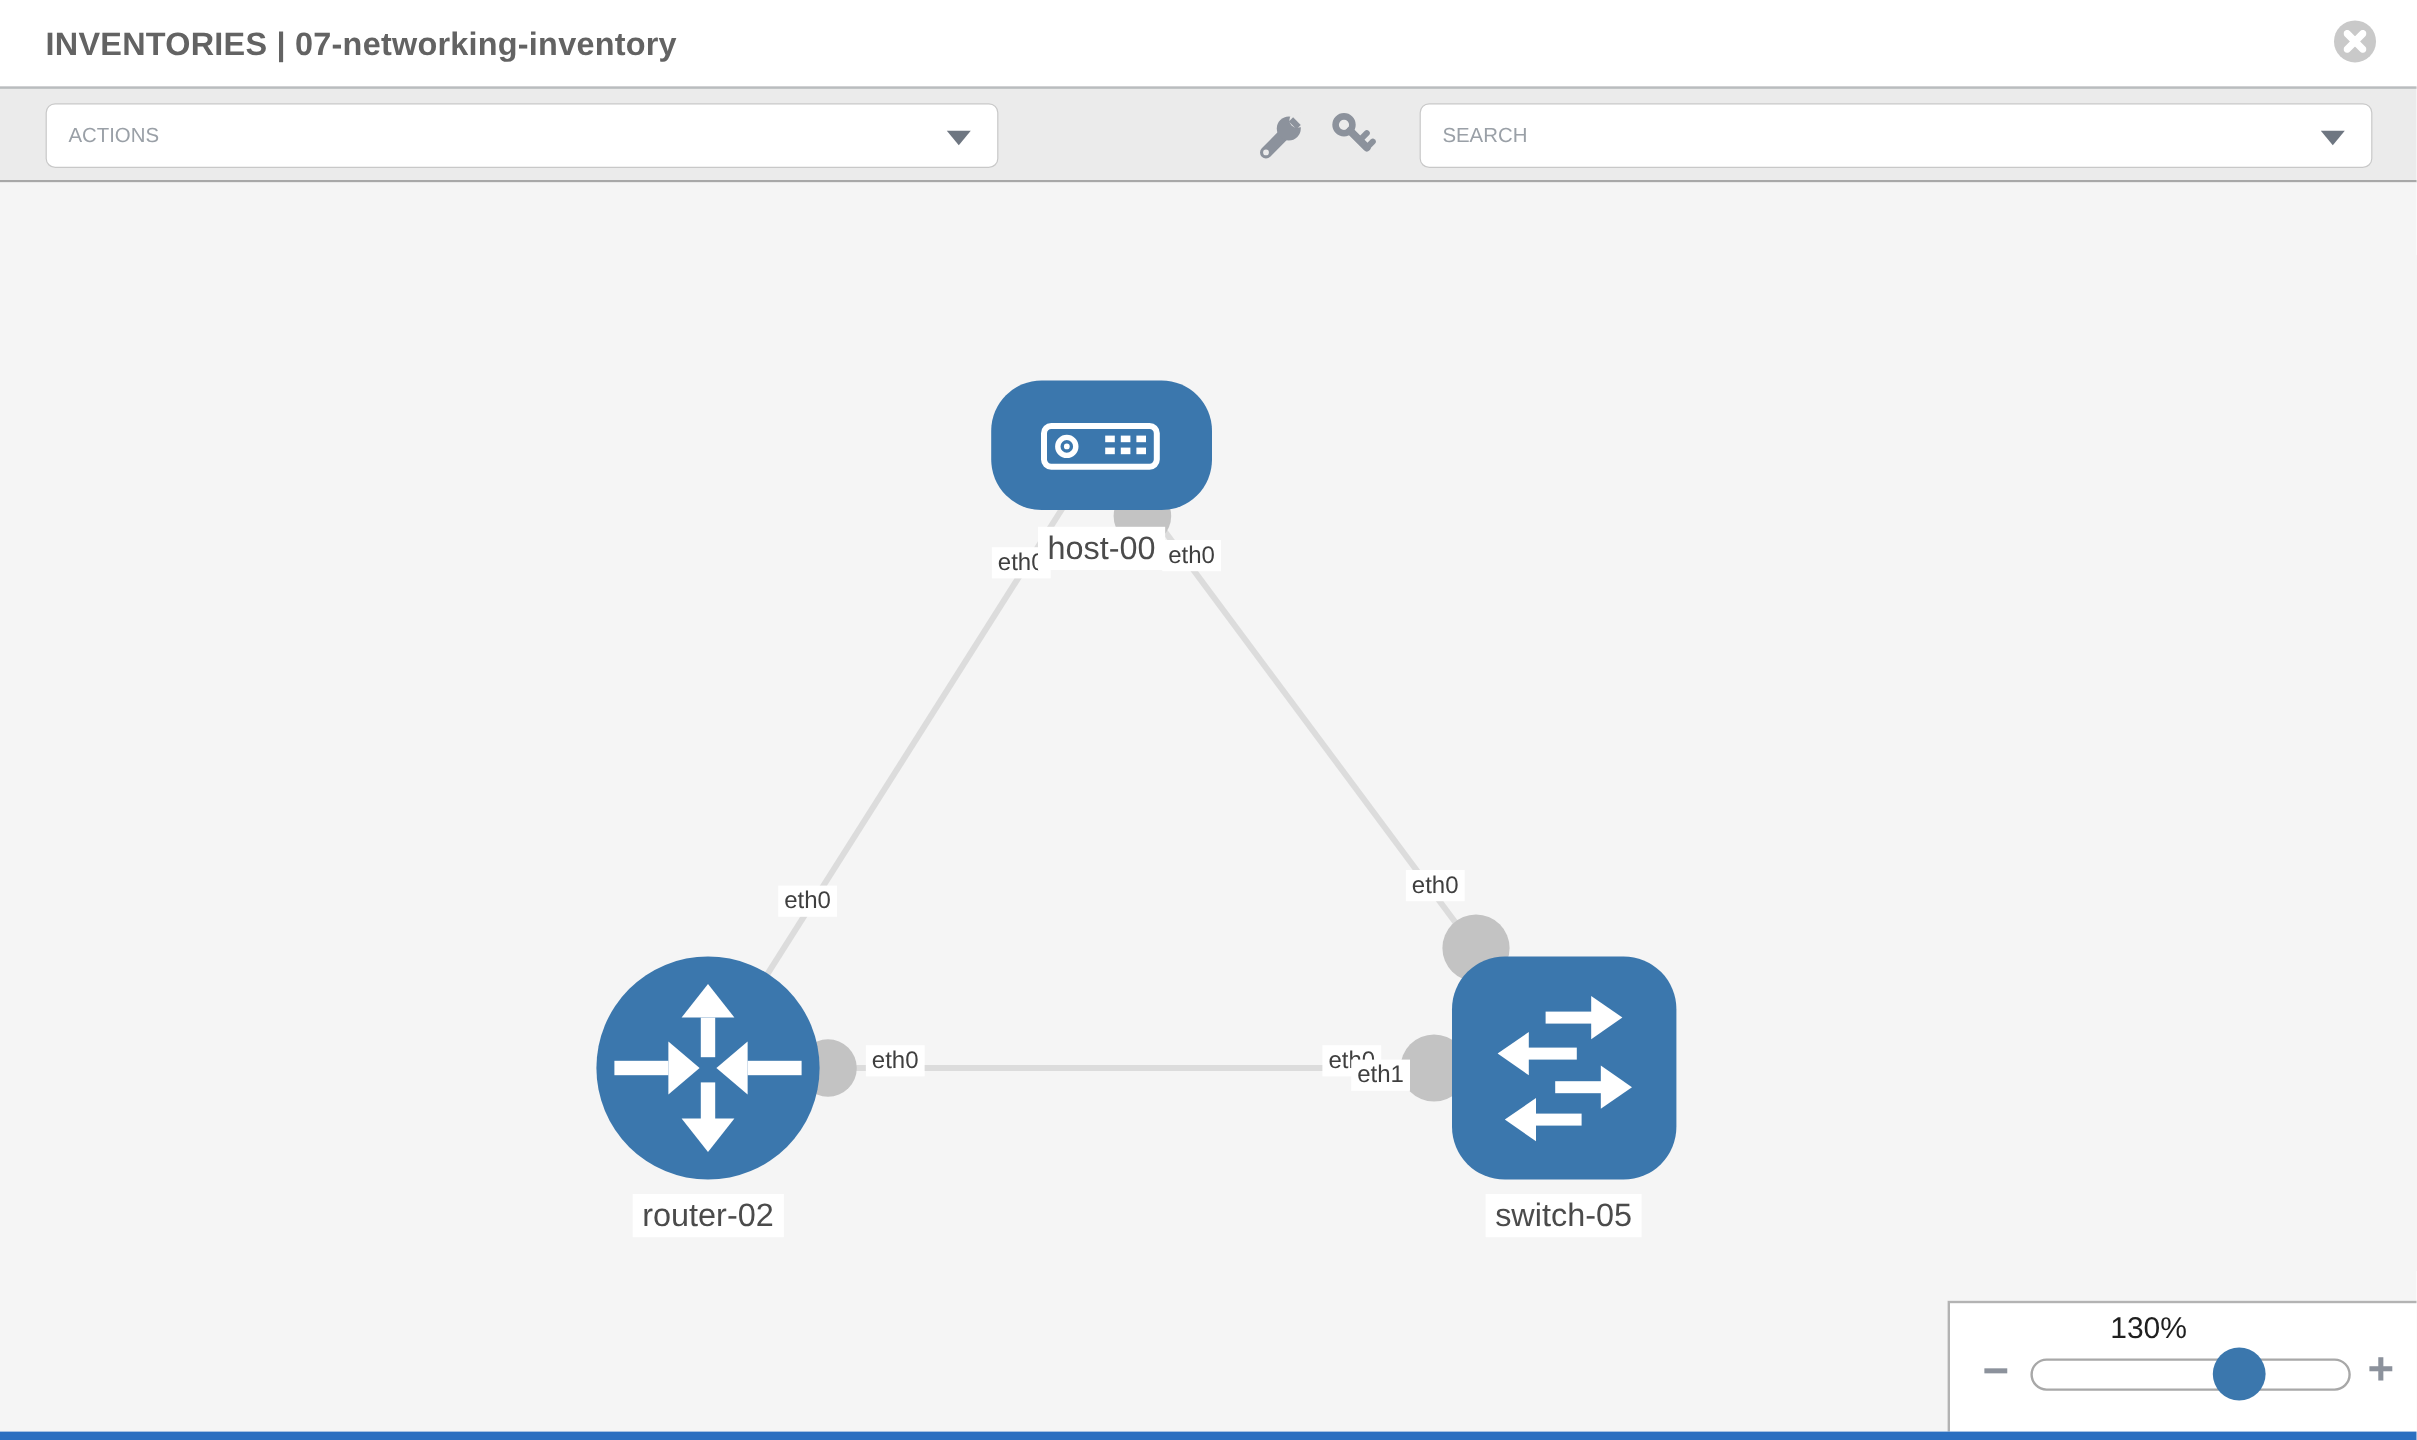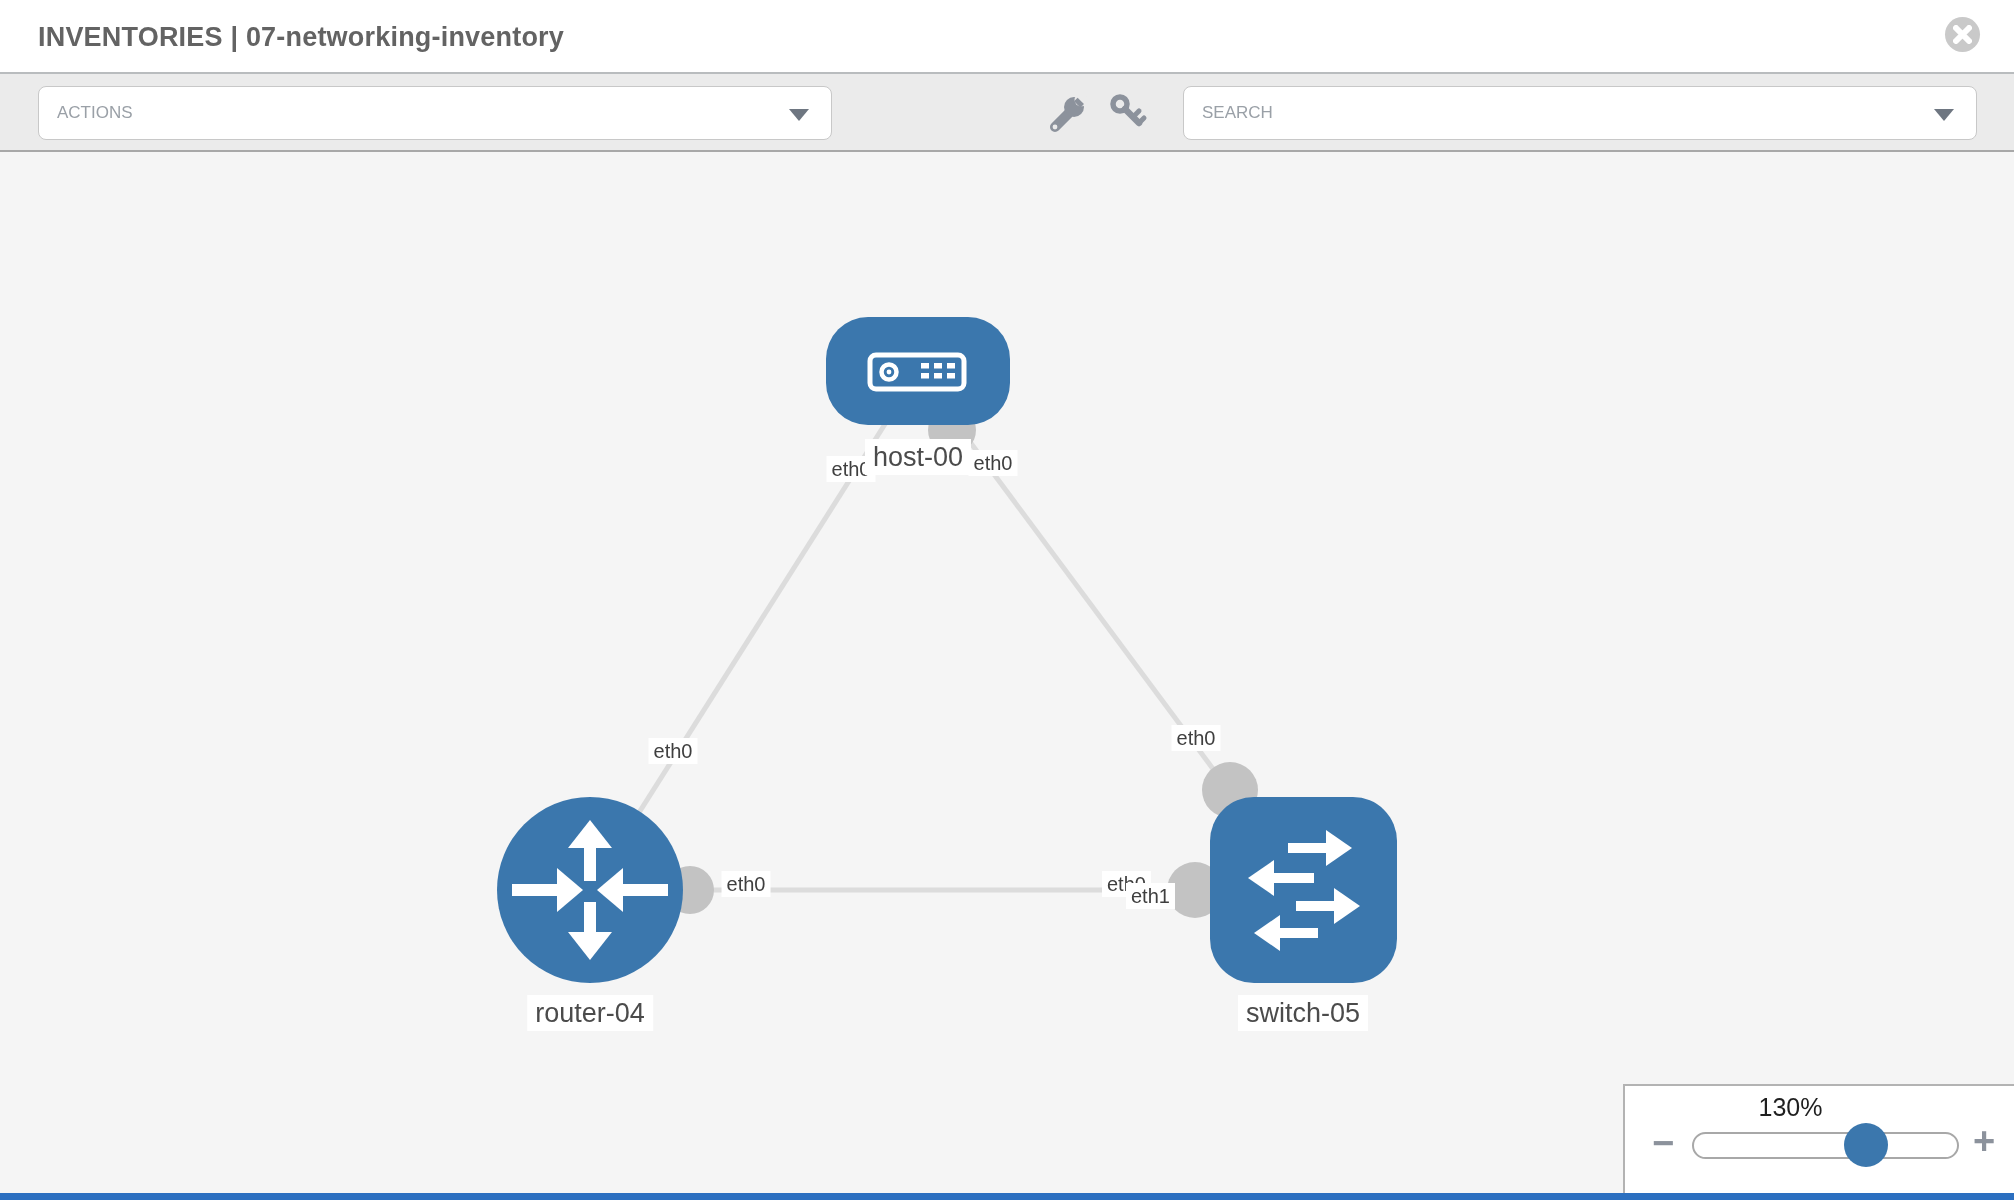--- a/index.html
+++ b/index.html
@@ -190,21 +190,21 @@
     <div class="chip ctr" style="left:851px;  top:304px;">eth0</div>
     <div class="chip ctr" style="left:993px;  top:298px;">eth0</div>
     <div class="chip ctr" style="left:673px;  top:586px;">eth0</div>
     <div class="chip ctr" style="left:746px;  top:719px;">eth0</div>
     <div class="chip ctr" style="left:1196px; top:573px;">eth0</div>
 
     <div class="chip" style="left:1102px; top:719px; z-index:3;">eth0</div>
     <div class="chip" style="left:1126px; top:719px; z-index:4;margin-top:12px;">eth1</div>
 
     <div class="node-chip" style="left:918px;  top:287px;text-align:center;">host-00</div>
-    <div class="node-chip" style="left:590px;  top:843px;">router-04</div>
+    <div class="node-chip" style="left:590px;  top:843px;">router-02</div>
     <div class="node-chip" style="left:1303px; top:843px;">switch-05</div>
 
     <div class="zoom-panel">
       <div class="zoom-level">130%</div>
       <div class="zoom-minus">−</div>
       <div class="zoom-track"></div>
       <div class="zoom-thumb"></div>
       <div class="zoom-plus">+</div>
     </div>
   </div>

